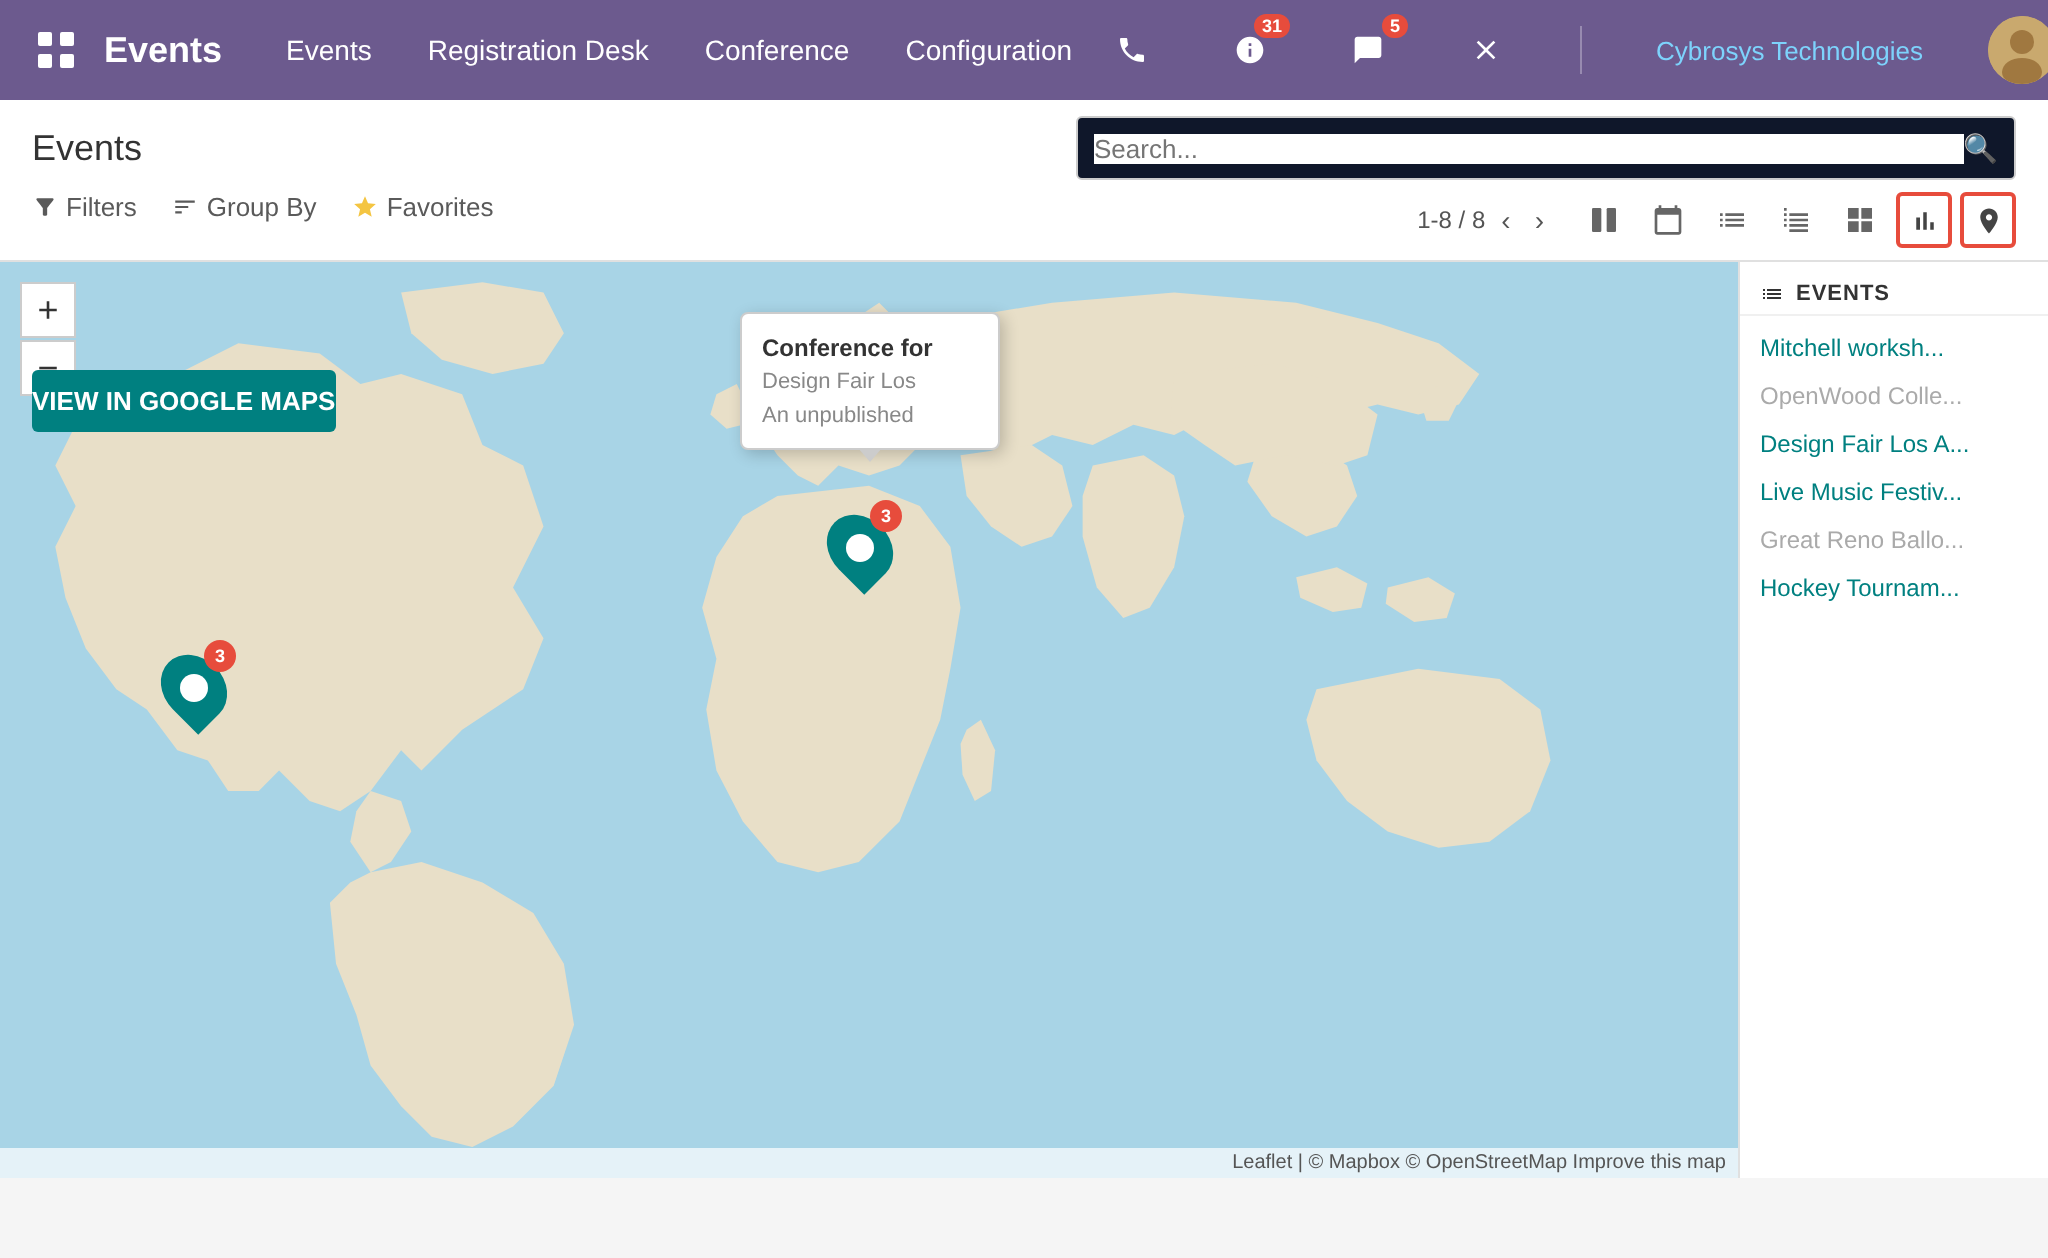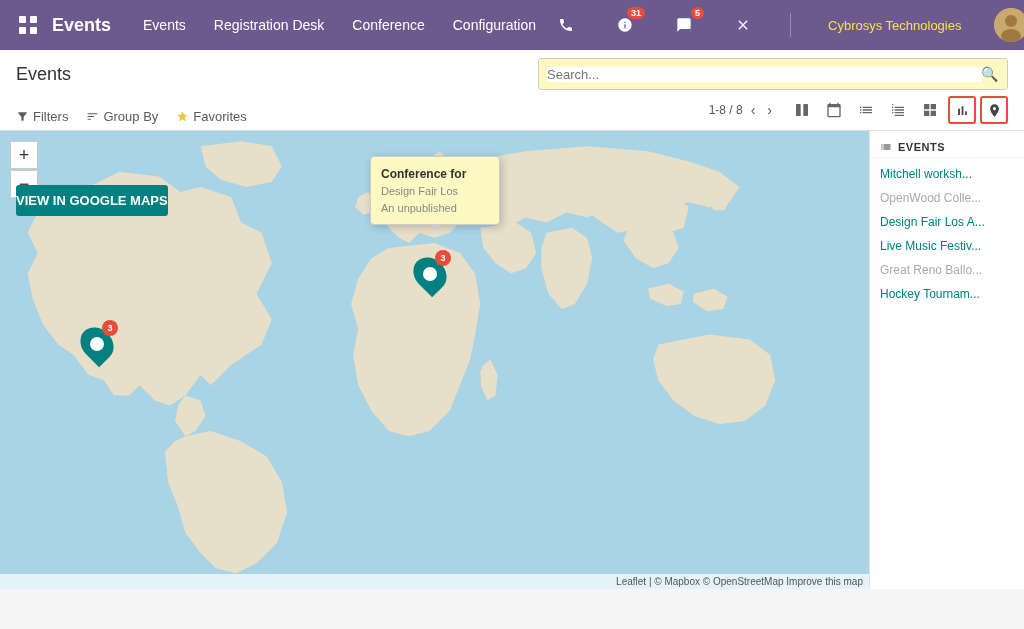--- a/index.html
+++ b/index.html
@@ -64,21 +64,21 @@
       padding: 1px 4px;
       font-weight: 700;
     }
     .navbar-divider {
       width: 1px; height: 24px;
       background: rgba(255,255,255,0.3);
       margin: 0 4px;
     }
     .navbar-company {
       font-size: 13px;
-      color: #fde047;
+      color: #7dd3fc;
       padding: 0 6px;
     }
     .navbar-avatar {
       width: 34px; height: 34px;
       border-radius: 50%;
       background: #c9a96e;
       display: flex; align-items: center; justify-content: center;
       font-size: 15px;
       font-weight: bold;
       color: white;
@@ -108,38 +108,38 @@
       color: #333;
     }
     .search-bar {
       display: flex;
       align-items: center;
       border: 1px solid #ccc;
       border-radius: 3px;
       width: 470px;
       height: 32px;
       padding: 0 8px;
-      background: #fef9c3;
+      background: #0f172a;
     }
     .search-bar input {
       border: none;
       outline: none;
       flex: 1;
       font-size: 13px;
       color: #555;
     }
     .search-icon-btn {
       color: #888;
       cursor: pointer;
       font-size: 14px;
     }
 
     .toolbar-filters {
       display: flex;
-      align-items: flex-end;
+      align-items: flex-start;
       justify-content: space-between;
       padding-bottom: 6px;
     }
     .filter-group {
       display: flex;
       gap: 18px;
     }
     .filter-item {
       display: flex;
       align-items: center;
@@ -262,21 +262,21 @@
       border-radius: 50%;
       width: 16px; height: 16px;
       display: flex; align-items: center; justify-content: center;
       font-weight: bold;
       z-index: 2;
     }
 
     
     .map-popup {
       position: absolute;
-      background: #fef9c3;
+      background: #ffffff;
       border: 1px solid #ccc;
       border-radius: 4px;
       padding: 8px 10px;
       font-size: 12px;
       line-height: 1.5;
       min-width: 130px;
       box-shadow: 2px 2px 8px rgba(0,0,0,0.2);
       z-index: 6;
     }
     .map-popup::after {

